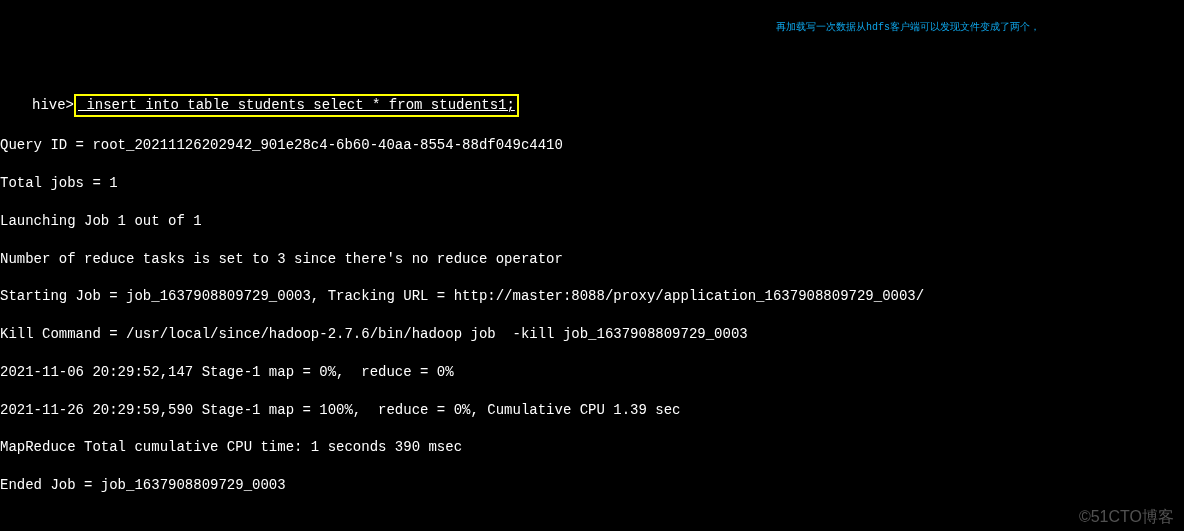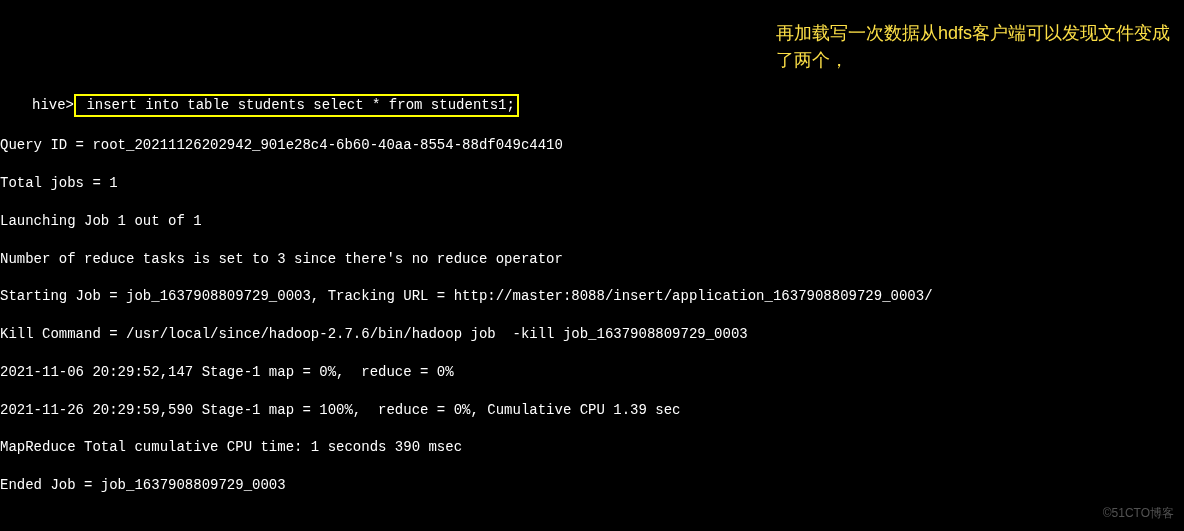--- a/index.html
+++ b/index.html
@@ -28,54 +28,55 @@
     }
     .prompt {
       color: #fff;
       margin-left: 32px;
     }
     .highlighted-cmd {
       border: 2px solid #ffff00;
       display: inline-block;
       padding: 0 2px;
       color: #fff;
+      text-decoration: underline;
     }
     .annotation {
       position: absolute;
       right: 8px;
       top: 20px;
       width: 400px;
-      color: #fde047;
-      font-family: Liberation Sans, sans-serif;
-      font-size: 18px;
+      color: #0ea5e9;
+      font-family: Liberation Mono, monospace;
+      font-size: 10px;
       white-space: normal;
       line-height: 1.5;
     }
     .watermark {
       position: absolute;
       right: 10px;
-      bottom: 10px;
+      bottom: 3px;
       color: #888;
-      font-size: 12px;
+      font-size: 16px;
       font-family: sans-serif;
       opacity: 0.6;
     }
   </style>
 </head>
 <body>
 
 
 
 <div class="terminal">
 <span class="line"><span class="prompt">hive&gt;</span><span class="highlighted-cmd"> insert into table students select * from students1;</span></span>
 <span class="line">Query ID = root_20211126202942_901e28c4-6b60-40aa-8554-88df049c4410</span>
 <span class="line">Total jobs = 1</span>
 <span class="line">Launching Job 1 out of 1</span>
 <span class="line">Number of reduce tasks is set to 3 since there's no reduce operator</span>
-<span class="line">Starting Job = job_1637908809729_0003, Tracking URL = http://master:8088/insert/application_1637908809729_0003/</span>
+<span class="line">Starting Job = job_1637908809729_0003, Tracking URL = http://master:8088/proxy/application_1637908809729_0003/</span>
 <span class="line">Kill Command = /usr/local/since/hadoop-2.7.6/bin/hadoop job  -kill job_1637908809729_0003</span>
 <span class="line">2021-11-06 20:29:52,147 Stage-1 map = 0%,  reduce = 0%</span>
 <span class="line">2021-11-26 20:29:59,590 Stage-1 map = 100%,  reduce = 0%, Cumulative CPU 1.39 sec</span>
 <span class="line">MapReduce Total cumulative CPU time: 1 seconds 390 msec</span>
 <span class="line">Ended Job = job_1637908809729_0003</span>
 
 
 
 
 

